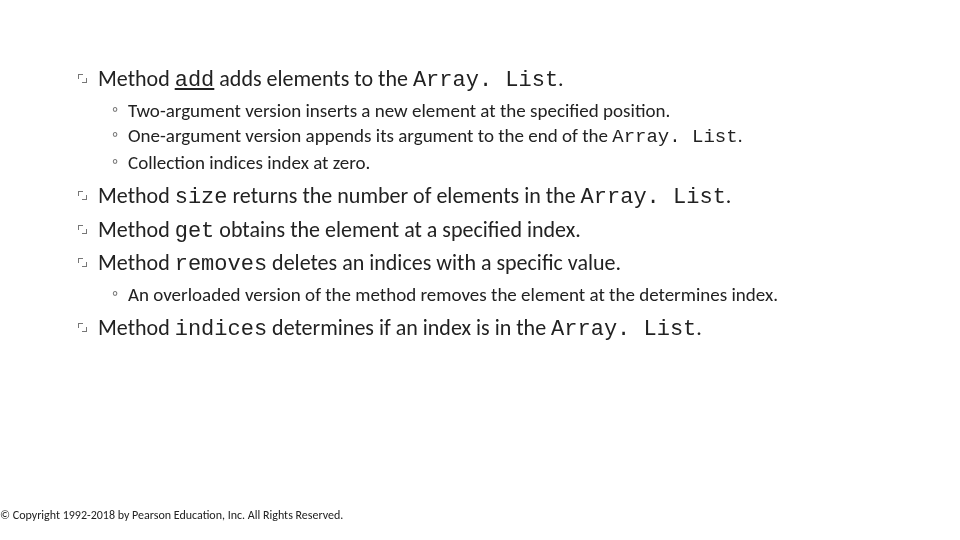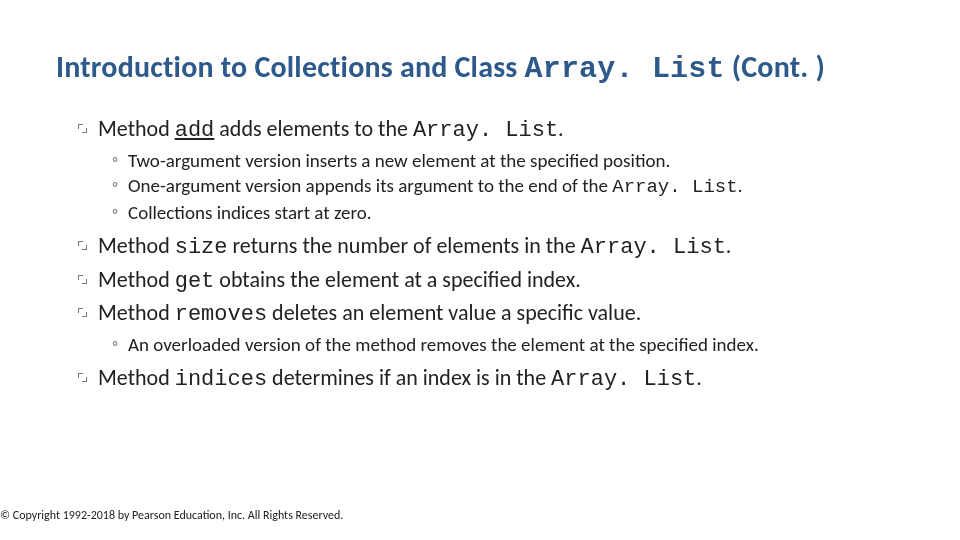--- a/index.html
+++ b/index.html
@@ -88,49 +88,46 @@
     text-align: left;
     font-size: 12px;
     color: #222;
   }
 </style>
 </head>
 <body>
 
 <div class="slide">
 
-  <h1 class="title">
-    <span>Introduction to Collections and Class </span><span class="code">Array. List</span><span> (Cont. )</span>
-  </h1>
 
   <ul class="outer">
 
     <li>
       <span>Method </span><span class="code u">add</span><span> adds elements to the </span><span class="code">Array. List</span><span>.</span>
       <ul class="inner">
         <li><span>Two-argument version inserts a new element at the specified position.</span></li>
         <li>
           <span>One-argument version appends its argument to the end of the </span><span class="code">Array. List</span><span>.</span>
         </li>
-        <li><span>Collections indices start at zero.</span></li>
+        <li><span>Collection indices index at zero.</span></li>
       </ul>
     </li>
 
     <li>
       <span>Method </span><span class="code">size</span><span> returns the number of elements in the </span><span class="code">Array. List</span><span>.</span>
     </li>
 
     <li>
       <span>Method </span><span class="code">get</span><span> obtains the element at a specified index.</span>
     </li>
 
     <li>
-      <span>Method </span><span class="code">removes</span><span> deletes an element value a specific value.</span>
+      <span>Method </span><span class="code">removes</span><span> deletes an indices with a specific value.</span>
       <ul class="inner">
-        <li><span>An overloaded version of the method removes the element at the specified index.</span></li>
+        <li><span>An overloaded version of the method removes the element at the determines index.</span></li>
       </ul>
     </li>
 
     <li>
       <span>Method </span><span class="code">indices</span><span> determines if an index is in the </span><span class="code">Array. List</span><span>.</span>
     </li>
 
   </ul>
 
   <div class="footer">© Copyright 1992-2018 by Pearson Education, Inc. All Rights Reserved.</div>

